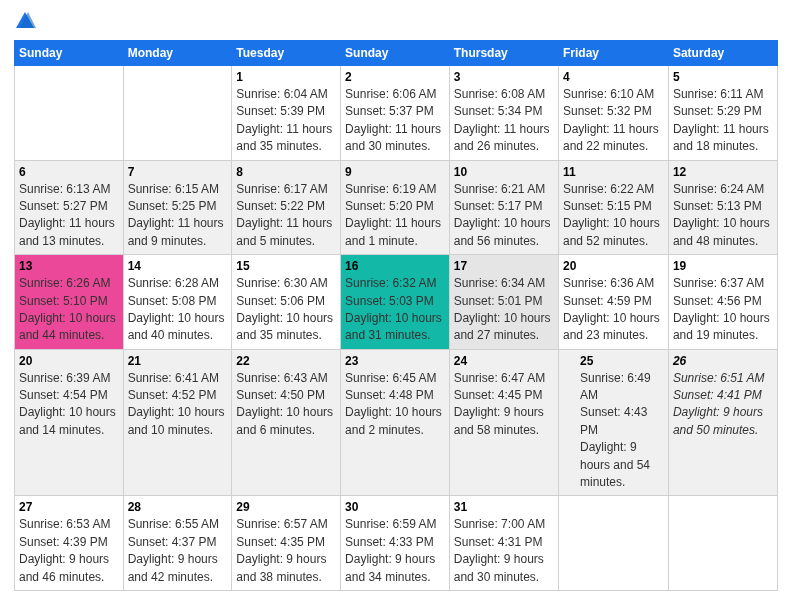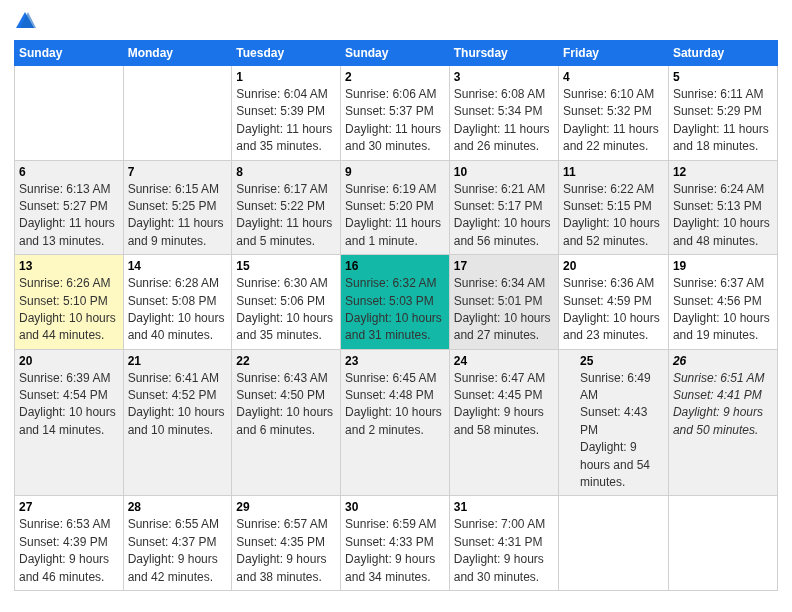--- a/index.html
+++ b/index.html
@@ -164,21 +164,21 @@
           <td style="background: rgb(240, 240, 240);">
             <div class="day-num">11</div>
             <div class="day-info">Sunrise: 6:22 AM<br>Sunset: 5:15 PM<br>Daylight: 10 hours and 52 minutes.</div>
           </td>
           <td style="background: rgb(240, 240, 240);">
             <div class="day-num">12</div>
             <div class="day-info">Sunrise: 6:24 AM<br>Sunset: 5:13 PM<br>Daylight: 10 hours and 48 minutes.</div>
           </td>
         </tr>
         <tr>
-          <td style="background: #fef9c3; margin-top: 42px;">
+          <td style="background: #ec4899; margin-top: 42px;">
             <div class="day-num">13</div>
             <div class="day-info">Sunrise: 6:26 AM<br>Sunset: 5:10 PM<br>Daylight: 10 hours and 44 minutes.</div>
           </td>
           <td style="background: rgb(255, 255, 255);">
             <div class="day-num">14</div>
             <div class="day-info">Sunrise: 6:28 AM<br>Sunset: 5:08 PM<br>Daylight: 10 hours and 40 minutes.</div>
           </td>
           <td style="background: rgb(255, 255, 255);">
             <div class="day-num">15</div>
             <div class="day-info">Sunrise: 6:30 AM<br>Sunset: 5:06 PM<br>Daylight: 10 hours and 35 minutes.</div>

